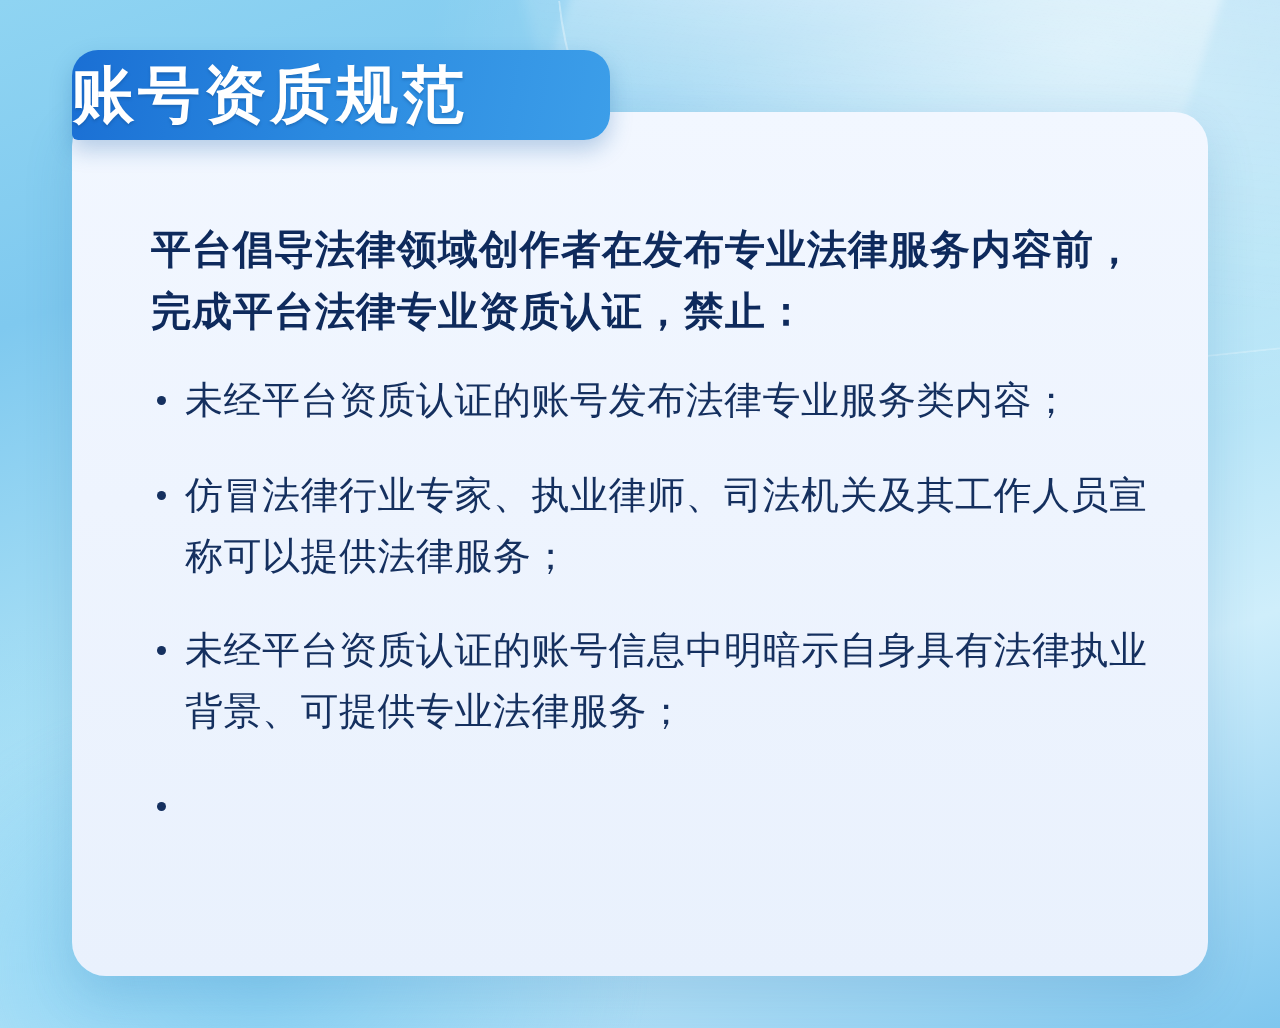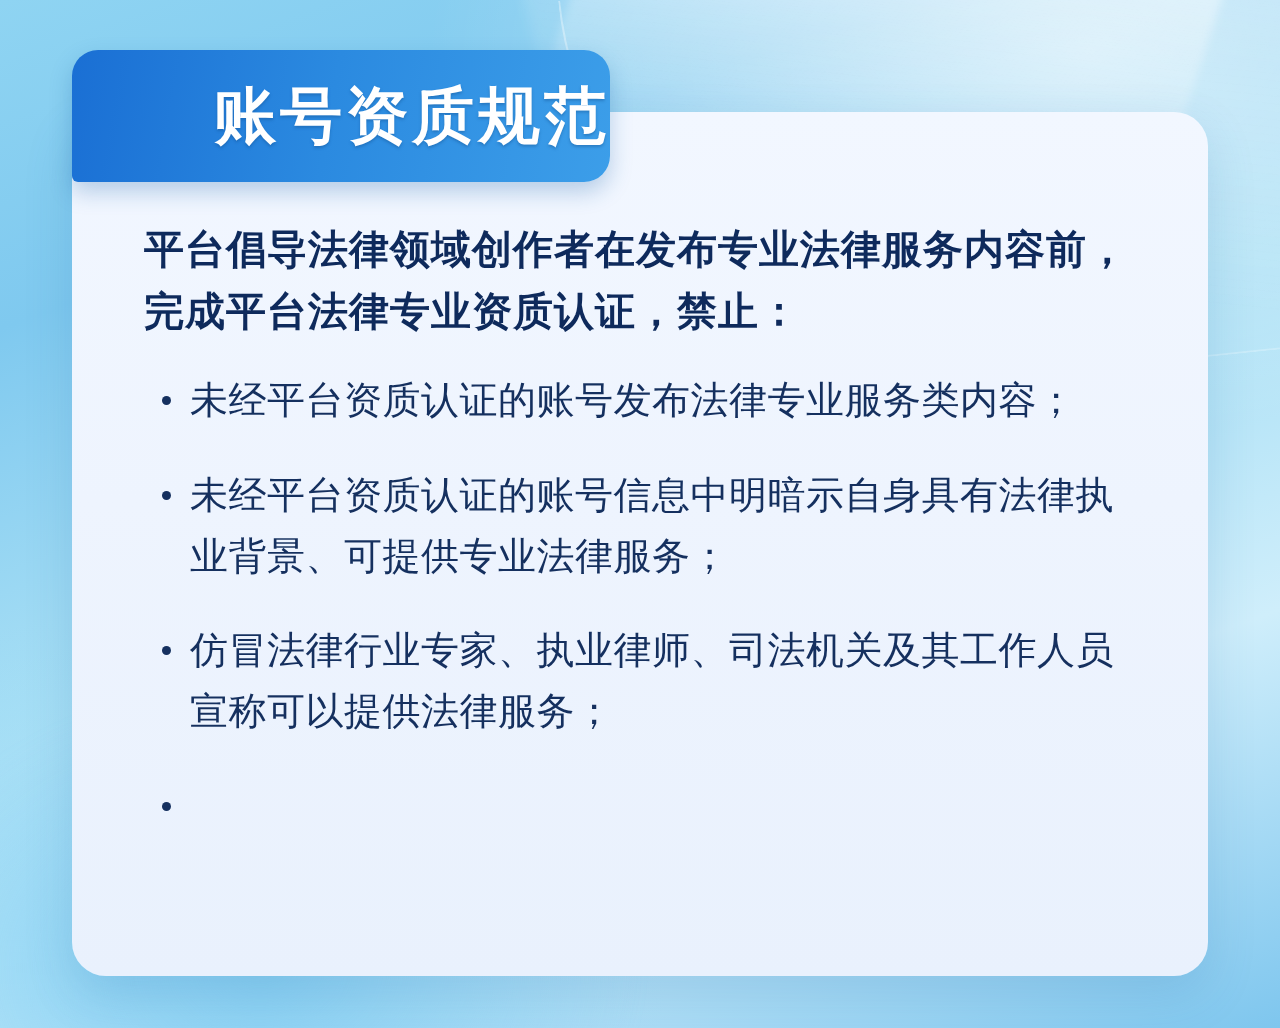--- a/index.html
+++ b/index.html
@@ -77,55 +77,55 @@
     border-radius: 34px;
     box-shadow: 0 18px 48px rgba(40,110,170,0.18);
   }
 
   
   .title-tab {
     position: absolute;
     left: 72px;
     top: 50px;
     width: 538px;
-    height: 132px;
+    height: 90px;
     background: linear-gradient(100deg, #1a6fd4 0%, #2b8ae0 48%, #3c9ee9 100%);
     border-radius: 26px 26px 26px 6px;
     box-shadow: 0 10px 22px rgba(24,96,170,0.28);
     display: flex;
     align-items: center;
-    justify-content: flex-end;
+    justify-content: flex-start;
   }
   .title-text {
     color: #ffffff;
     font-size: 62px;
     font-weight: 700;
     letter-spacing: 4px;
     line-height: 1;
     text-shadow: 0 2px 3px rgba(13,70,130,0.35);
   }
 
   
   .content {
     position: absolute;
-    left: 144px;
+    left: 151px;
     top: 218px;
     width: 1000px;
   }
   .lead {
     color: #0e2a5c;
     font-size: 40px;
     font-weight: 700;
     line-height: 1.55;
     letter-spacing: 1px;
     margin: 0 0 28px 0;
   }
   .rule-list {
     list-style: none;
-    margin: 12px;
+    margin: 0;
     padding: 0;
   }
   .rule-item {
     position: relative;
     color: #15305f;
     font-size: 38px;
     font-weight: 500;
     line-height: 1.6;
     letter-spacing: 0.5px;
     padding-left: 34px;
@@ -161,25 +161,25 @@
   <div class="content">
     <p class="lead">平台倡导法律领域创作者在发布专业法律服务内容前，完成平台法律专业资质认证，禁止：</p>
 
     <ul class="rule-list">
       <li class="rule-item">
         <span class="dot"></span>
         <span>未经平台资质认证的账号发布法律专业服务类内容；</span>
       </li>
       <li class="rule-item">
         <span class="dot"></span>
-        <span>未经平台资质认证的账号信息中明暗示自身具有法律执业背景、可提供专业法律服务；</span>
+        <span>仿冒法律行业专家、执业律师、司法机关及其工作人员宣称可以提供法律服务；</span>
       </li>
       <li class="rule-item">
         <span class="dot"></span>
-        <span>仿冒法律行业专家、执业律师、司法机关及其工作人员宣称可以提供法律服务；</span>
+        <span>未经平台资质认证的账号信息中明暗示自身具有法律执业背景、可提供专业法律服务；</span>
       </li>
       <li class="rule-item">
         <span class="dot"></span>
       </li>
     </ul>
   </div>
 
 </div>
 
 </body></html>

